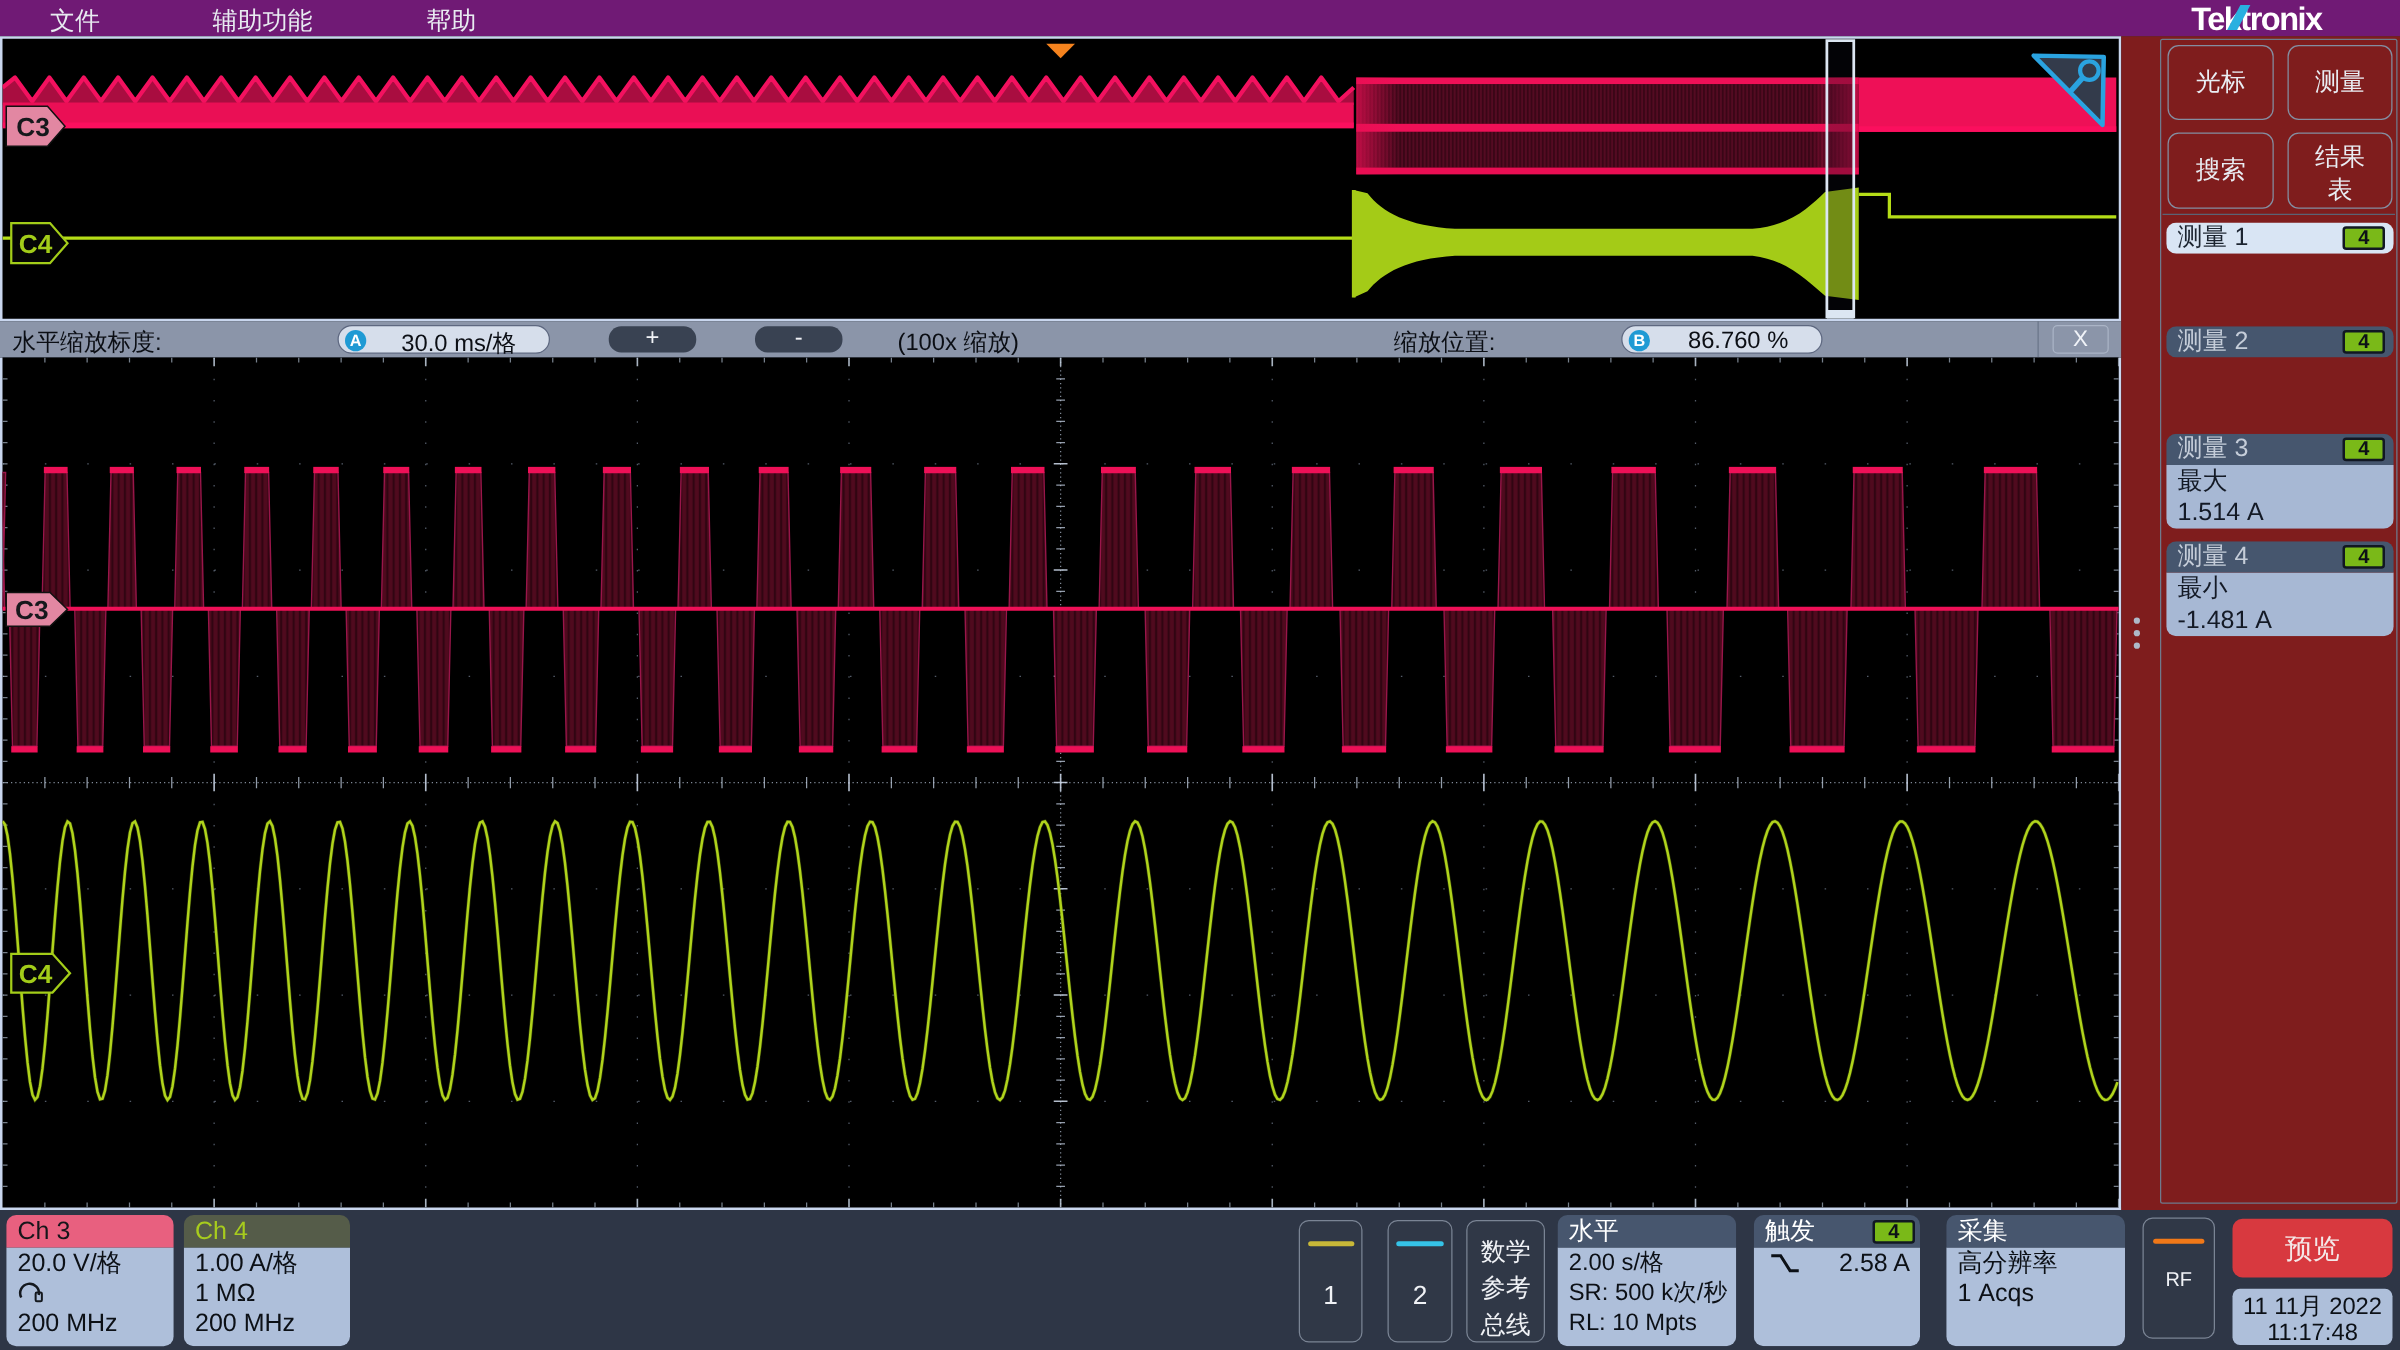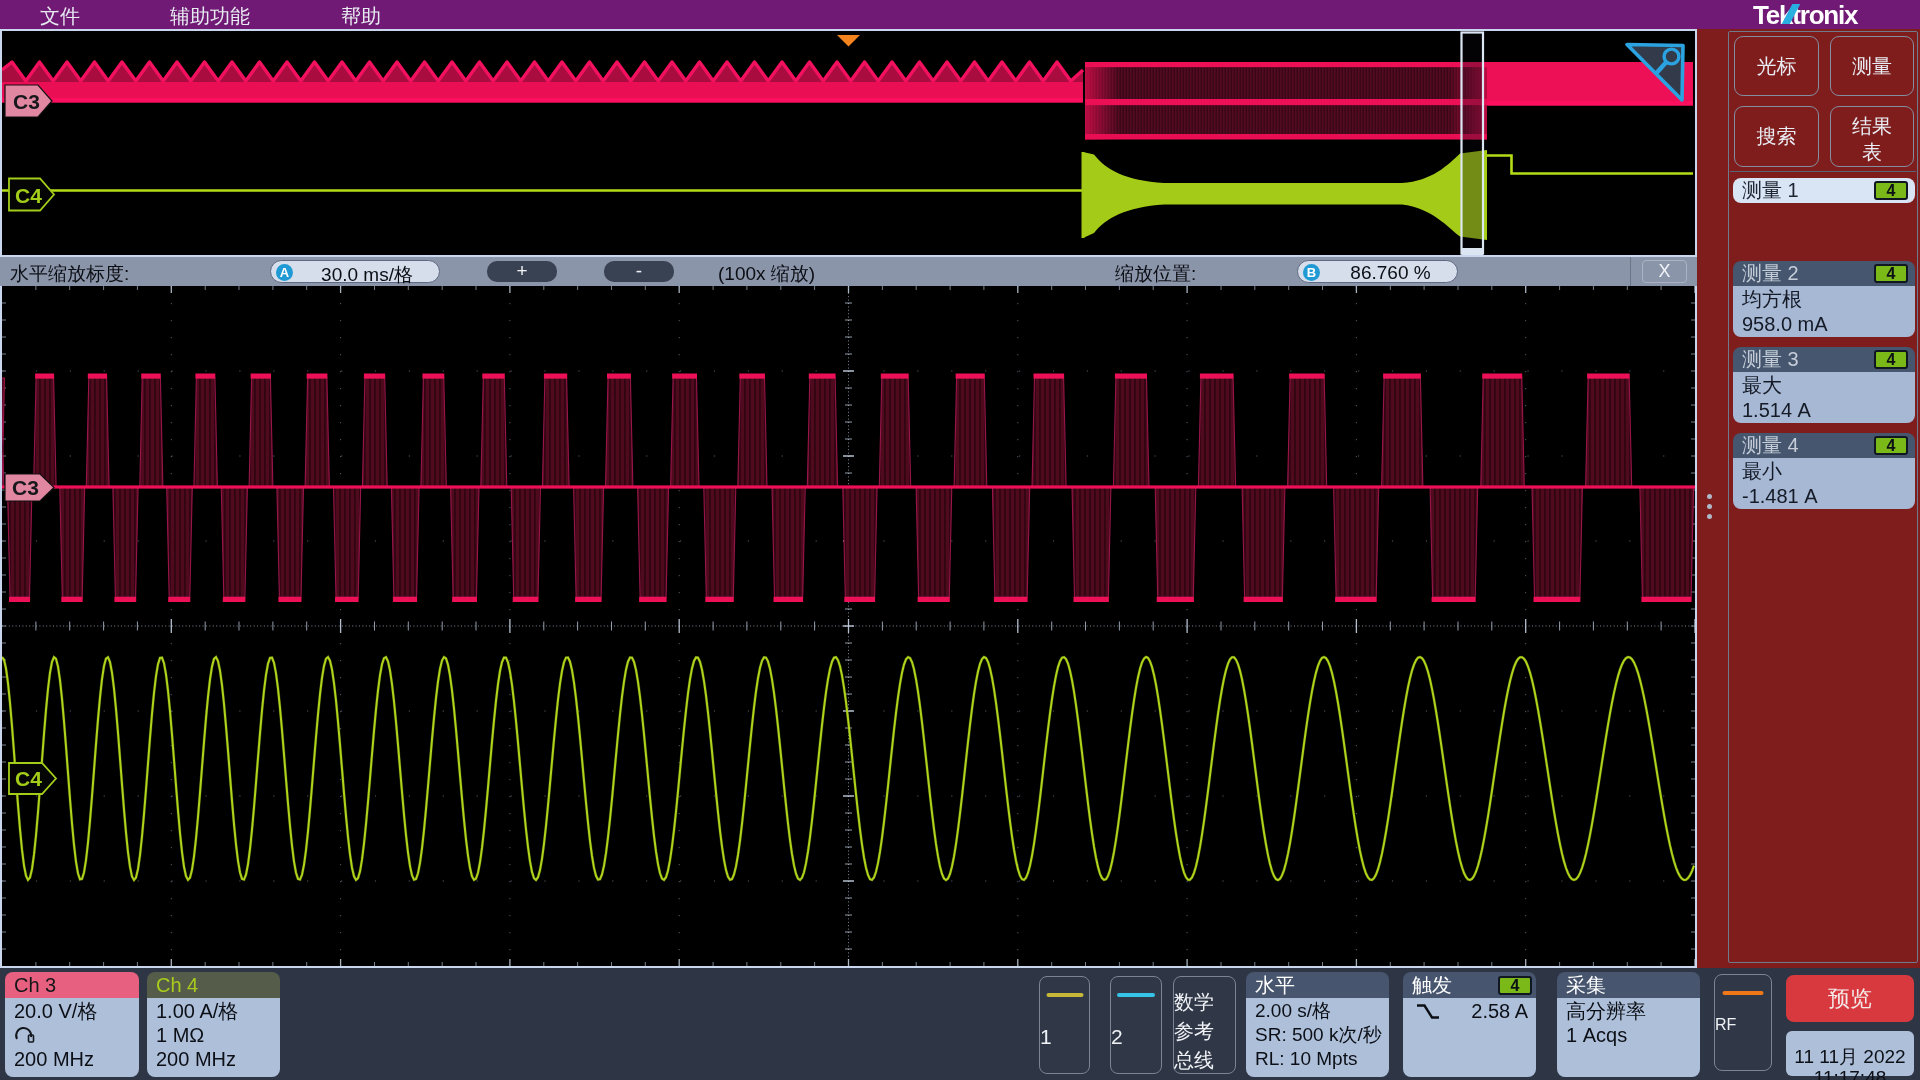--- a/index.html
+++ b/index.html
@@ -16,21 +16,21 @@
 .abc{position:absolute;left:5px;top:2.5px;width:17px;height:17px;border-radius:50%;background:#1f9ad4;color:#fff;font-size:13px;font-weight:bold;text-align:center;line-height:17px}
 .ptx{position:absolute;left:30px;top:1px;width:132px;text-align:center;font-size:19px}
 .sbtn{position:absolute;border:1px solid #848ea1;border-radius:9px;color:#e9edf3;font-size:20px;text-align:center}
 .card{position:absolute;width:182px;border-radius:8px;overflow:hidden}
 .chd{height:25px;background:#46566e;color:#c5cdd9;font-size:20px;line-height:25px;padding-left:9px;position:relative}
 .cbd{background:#a7b8d4;color:#141a26;font-size:20px;padding:1px 0 0 9px;line-height:25px}
 .b4{position:absolute;right:7px;top:3px;width:34px;height:19px;background:#7ab918;border:2px solid #111722;border-radius:3px;color:#0d1117;font-size:16px;font-weight:bold;text-align:center;line-height:15px}
 .bcard{position:absolute;top:4px;height:105px;border-radius:8px;overflow:hidden}
 .bhd{height:26px;font-size:20px;line-height:26px;padding-left:9px;color:#fff;background:#47566e;position:relative}
 .bbd{background:#aebfda;color:#0c1016;font-size:20px;line-height:24px;padding:1px 0 0 9px}
-.bbtn{position:absolute;top:8px;height:98px;background:#303847;border:1px solid #7a8494;border-radius:8px;color:#f0f2f6;text-align:left}
+.bbtn{position:absolute;top:8px;height:98px;background:#303847;border:1px solid #7a8494;border-radius:8px;color:#f0f2f6;text-align:center}
 .cline{position:absolute;top:16px;left:50%;transform:translateX(-50%);height:3.5px;border-radius:2px}
 </style></head>
 <body>
 <div id="menu" class="abs">
 <span style="left:40px">文件</span>
     <span style="left:170px">辅助功能</span>
     <span style="left:341px">帮助</span>
 <span style="left:1753px;top:0px;font-size:26px;font-weight:bold;letter-spacing:-1.2px;color:#fff">Tektronix</span>
 <div class="abs" style="left:1787px;top:4px;width:7.5px;height:20px;background:#29b0e0;transform:skewX(-28deg)"></div>
 </div>
@@ -222,21 +222,20 @@
 <div class="sbtn" style="left:37px;top:7px;width:85px;height:60px;line-height:58px">光标</div>
 <div class="sbtn" style="left:133px;top:7px;width:84px;height:60px;line-height:58px">测量</div>
 <div class="sbtn" style="left:37px;top:77px;width:85px;height:61px;line-height:59px">搜索</div>
 <div class="sbtn" style="left:133px;top:77px;width:84px;height:61px;line-height:26px;padding-top:6px">结果<br>表</div>
 <div class="abs" style="left:33px;top:142px;width:186px;height:1px;background:#5a6375"></div>
 <div class="card" style="left:36px;top:149px">
 <div class="chd" style="background:#d9e5f4;color:#1c2430">测量 1<div class="b4">4</div></div>
     </div>
 <div class="card" style="left:36px;top:232px">
 <div class="chd" style="">测量 2<div class="b4">4</div></div>
-<div class="cbd">均方根<br>958.0 mA</div>
     </div>
 <div class="card" style="left:36px;top:318px">
 <div class="chd" style="">测量 3<div class="b4">4</div></div>
 <div class="cbd">最大<br>1.514 A</div>
     </div>
 <div class="card" style="left:36px;top:404px">
 <div class="chd" style="">测量 4<div class="b4">4</div></div>
 <div class="cbd">最小<br>-1.481 A</div>
     </div>
 
@@ -274,13 +273,13 @@
     </div>
 <div class="bcard" style="left:1557px;width:143px">
 <div class="bhd">采集</div>
 <div class="bbd" style="height:79px">高分辨率<br>1 Acqs</div>
     </div>
 <div class="bbtn" style="left:1714px;top:6px;width:58px;height:97px">
       <div class="cline" style="width:41px;background:#f07818;height:4px"></div>
       <div style="margin-top:41px;font-size:16px">RF</div>
     </div>
 <div class="abs" style="left:1786px;top:7px;width:128px;height:47px;border-radius:8px;background:#d8393f;color:#f4e8e8;font-size:22px;text-align:center;line-height:47px">预览</div>
-<div class="abs" style="left:1786px;top:63px;width:128px;height:45px;border-radius:6px;background:#aebfda;color:#0c1016;font-size:19px;text-align:center;line-height:21px;padding-top:15px">11 11月 2022<br>11:17:48</div>
+<div class="abs" style="left:1786px;top:63px;width:128px;height:45px;border-radius:6px;background:#aebfda;color:#0c1016;font-size:19px;text-align:center;line-height:21px;padding-top:4px">11 11月 2022<br>11:17:48</div>
 </div>
 </body></html>

